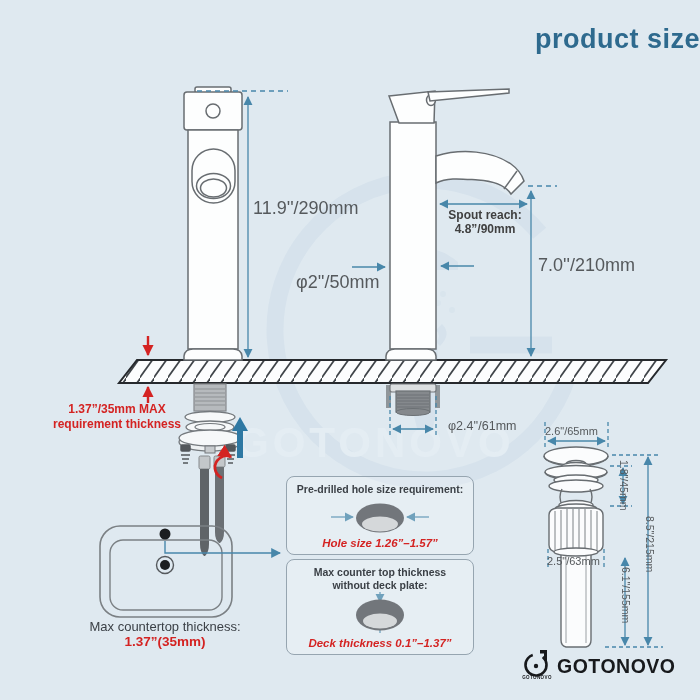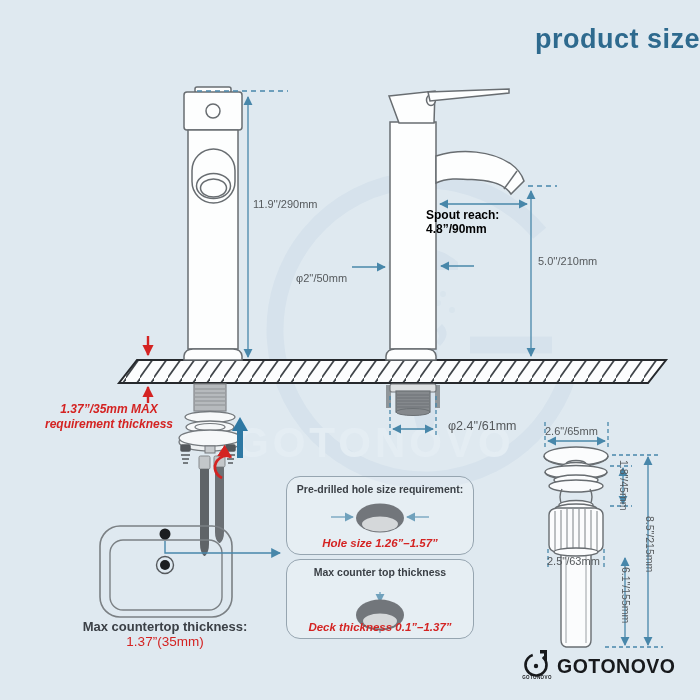--- a/index.html
+++ b/index.html
@@ -1,30 +1,30 @@
 <!DOCTYPE html>
 <html><head>
 <meta charset="utf-8">
 <style>
   html,body{margin:0;padding:0;}
   .stage{position:relative;width:700px;height:700px;background:#dfe9f0;overflow:hidden;
          font-family:"Liberation Sans",sans-serif;}
   .stage svg{position:absolute;left:0;top:0;}
-  .lbl{position:absolute;white-space:nowrap;color:#55595c;font-size:11px;}
+  .lbl{position:absolute;white-space:nowrap;color:#55595c;font-size:18px;}
   .title{position:absolute;left:0;right:0;top:24px;text-align:right;
          font-size:27px;font-weight:800;color:#2e6a8e;letter-spacing:.5px;}
-  .blue-call{position:absolute;text-align:left;font-weight:700;font-size:12px;
-         color:#000000;line-height:14px;white-space:nowrap;}
+  .blue-call{position:absolute;text-align:center;font-weight:700;font-size:12px;
+         color:#404040;line-height:14px;white-space:nowrap;}
   .red-note{position:absolute;text-align:center;font-weight:700;font-size:12px;
          color:#d42322;line-height:14.5px;white-space:nowrap;}
   .sink-cap{position:absolute;left:73px;top:619px;width:184px;text-align:center;white-space:nowrap;}
-  .sink-cap .l1{font-weight:700;font-size:13px;color:#3b4046;}
-  .sink-cap .l2{font-weight:400;font-size:13.5px;color:#d42322;}
+  .sink-cap .l1{font-weight:400;font-size:13px;color:#3b4046;}
+  .sink-cap .l2{font-weight:700;font-size:13.5px;color:#d42322;}
   .ibox{position:absolute;left:286px;width:188px;border:1.5px solid #96a5b0;
-        border-radius:14px;background:rgba(255,255,255,.22);box-sizing:border-box;}
+        border-radius:8px;background:rgba(255,255,255,.22);box-sizing:border-box;}
   .ibox .bt{margin-top:6px;text-align:center;font-weight:700;font-size:10.5px;
         color:#3b4046;line-height:13px;white-space:nowrap;}
   .ibox .bv{position:absolute;left:0;right:0;bottom:5px;text-align:center;
         font-weight:700;font-size:11.5px;color:#d42322;white-space:nowrap;font-style:italic;}
   .dim-s{position:absolute;white-space:nowrap;color:#55595c;font-size:11px;}
   .dim-v{position:absolute;white-space:nowrap;color:#55595c;font-size:10.5px;
          writing-mode:vertical-rl;}
   .brand{position:absolute;left:557px;top:655px;font-size:19.5px;font-weight:800;
          color:#17191c;letter-spacing:.5px;white-space:nowrap;}
   .brand-cap{position:absolute;left:520px;top:675px;width:34px;text-align:center;
@@ -237,42 +237,43 @@
 
   <div class="lbl" style="left:253px;top:198px;">11.9''/290mm</div>
 
   <div class="lbl" style="left:296px;top:272px;">φ2''/50mm</div>
 
   <div class="blue-call" style="left:426px;top:208px;width:118px;">
     <div>Spout reach:</div>
     <div>4.8”/90mm</div>
   </div>
 
-  <div class="lbl" style="left:538px;top:255px;">5.0''/210mm</div>
-
-  <div class="red-note" style="left:36px;top:402px;width:146px;font-style:italic;">
+  <div class="lbl" style="left:538px;top:255px;">7.0''/210mm</div>
+
+  <div class="red-note" style="left:44px;top:402px;width:146px;">
     <div>1.37”/35mm MAX</div>
     <div>requirement thickness</div>
   </div>
 
   <div class="lbl" style="left:441px;top:419px;font-size:12.5px;margin-left:7px;">φ2.4''/61mm</div>
 
   <div class="sink-cap">
     <div class="l1">Max countertop thickness:</div>
     <div class="l2">1.37”(35mm)</div>
   </div>
 
   <div class="ibox" style="top:476px;height:79px;">
     <div class="bt">Pre-drilled hole size requirement:</div>
     <div class="bv">Hole size 1.26”–1.57”</div>
   </div>
 
-  <div class="ibox" style="top:559px;height:80px;">
+  <div class="ibox" style="top:559px;height:96px;">
     <div class="bt">
       <div>Max counter top thickness</div>
+      <div>without deck plate:</div>
     </div>
     <div class="bv">Deck thickness 0.1”–1.37”</div>
   </div>
 
   <div class="dim-s" style="left:545px;top:425px;">2.6"/65mm</div>
   <div class="dim-v" style="left:618px;top:460px;">1.8"/45mm</div>
   <div class="dim-v" style="left:644px;top:516px;">8.5"/215mm</div>
   <div class="dim-s" style="left:547px;top:555px;">2.5"/63mm</div>
   <div class="dim-v" style="left:620px;top:567px;">6.1"/155mm</div>
 

